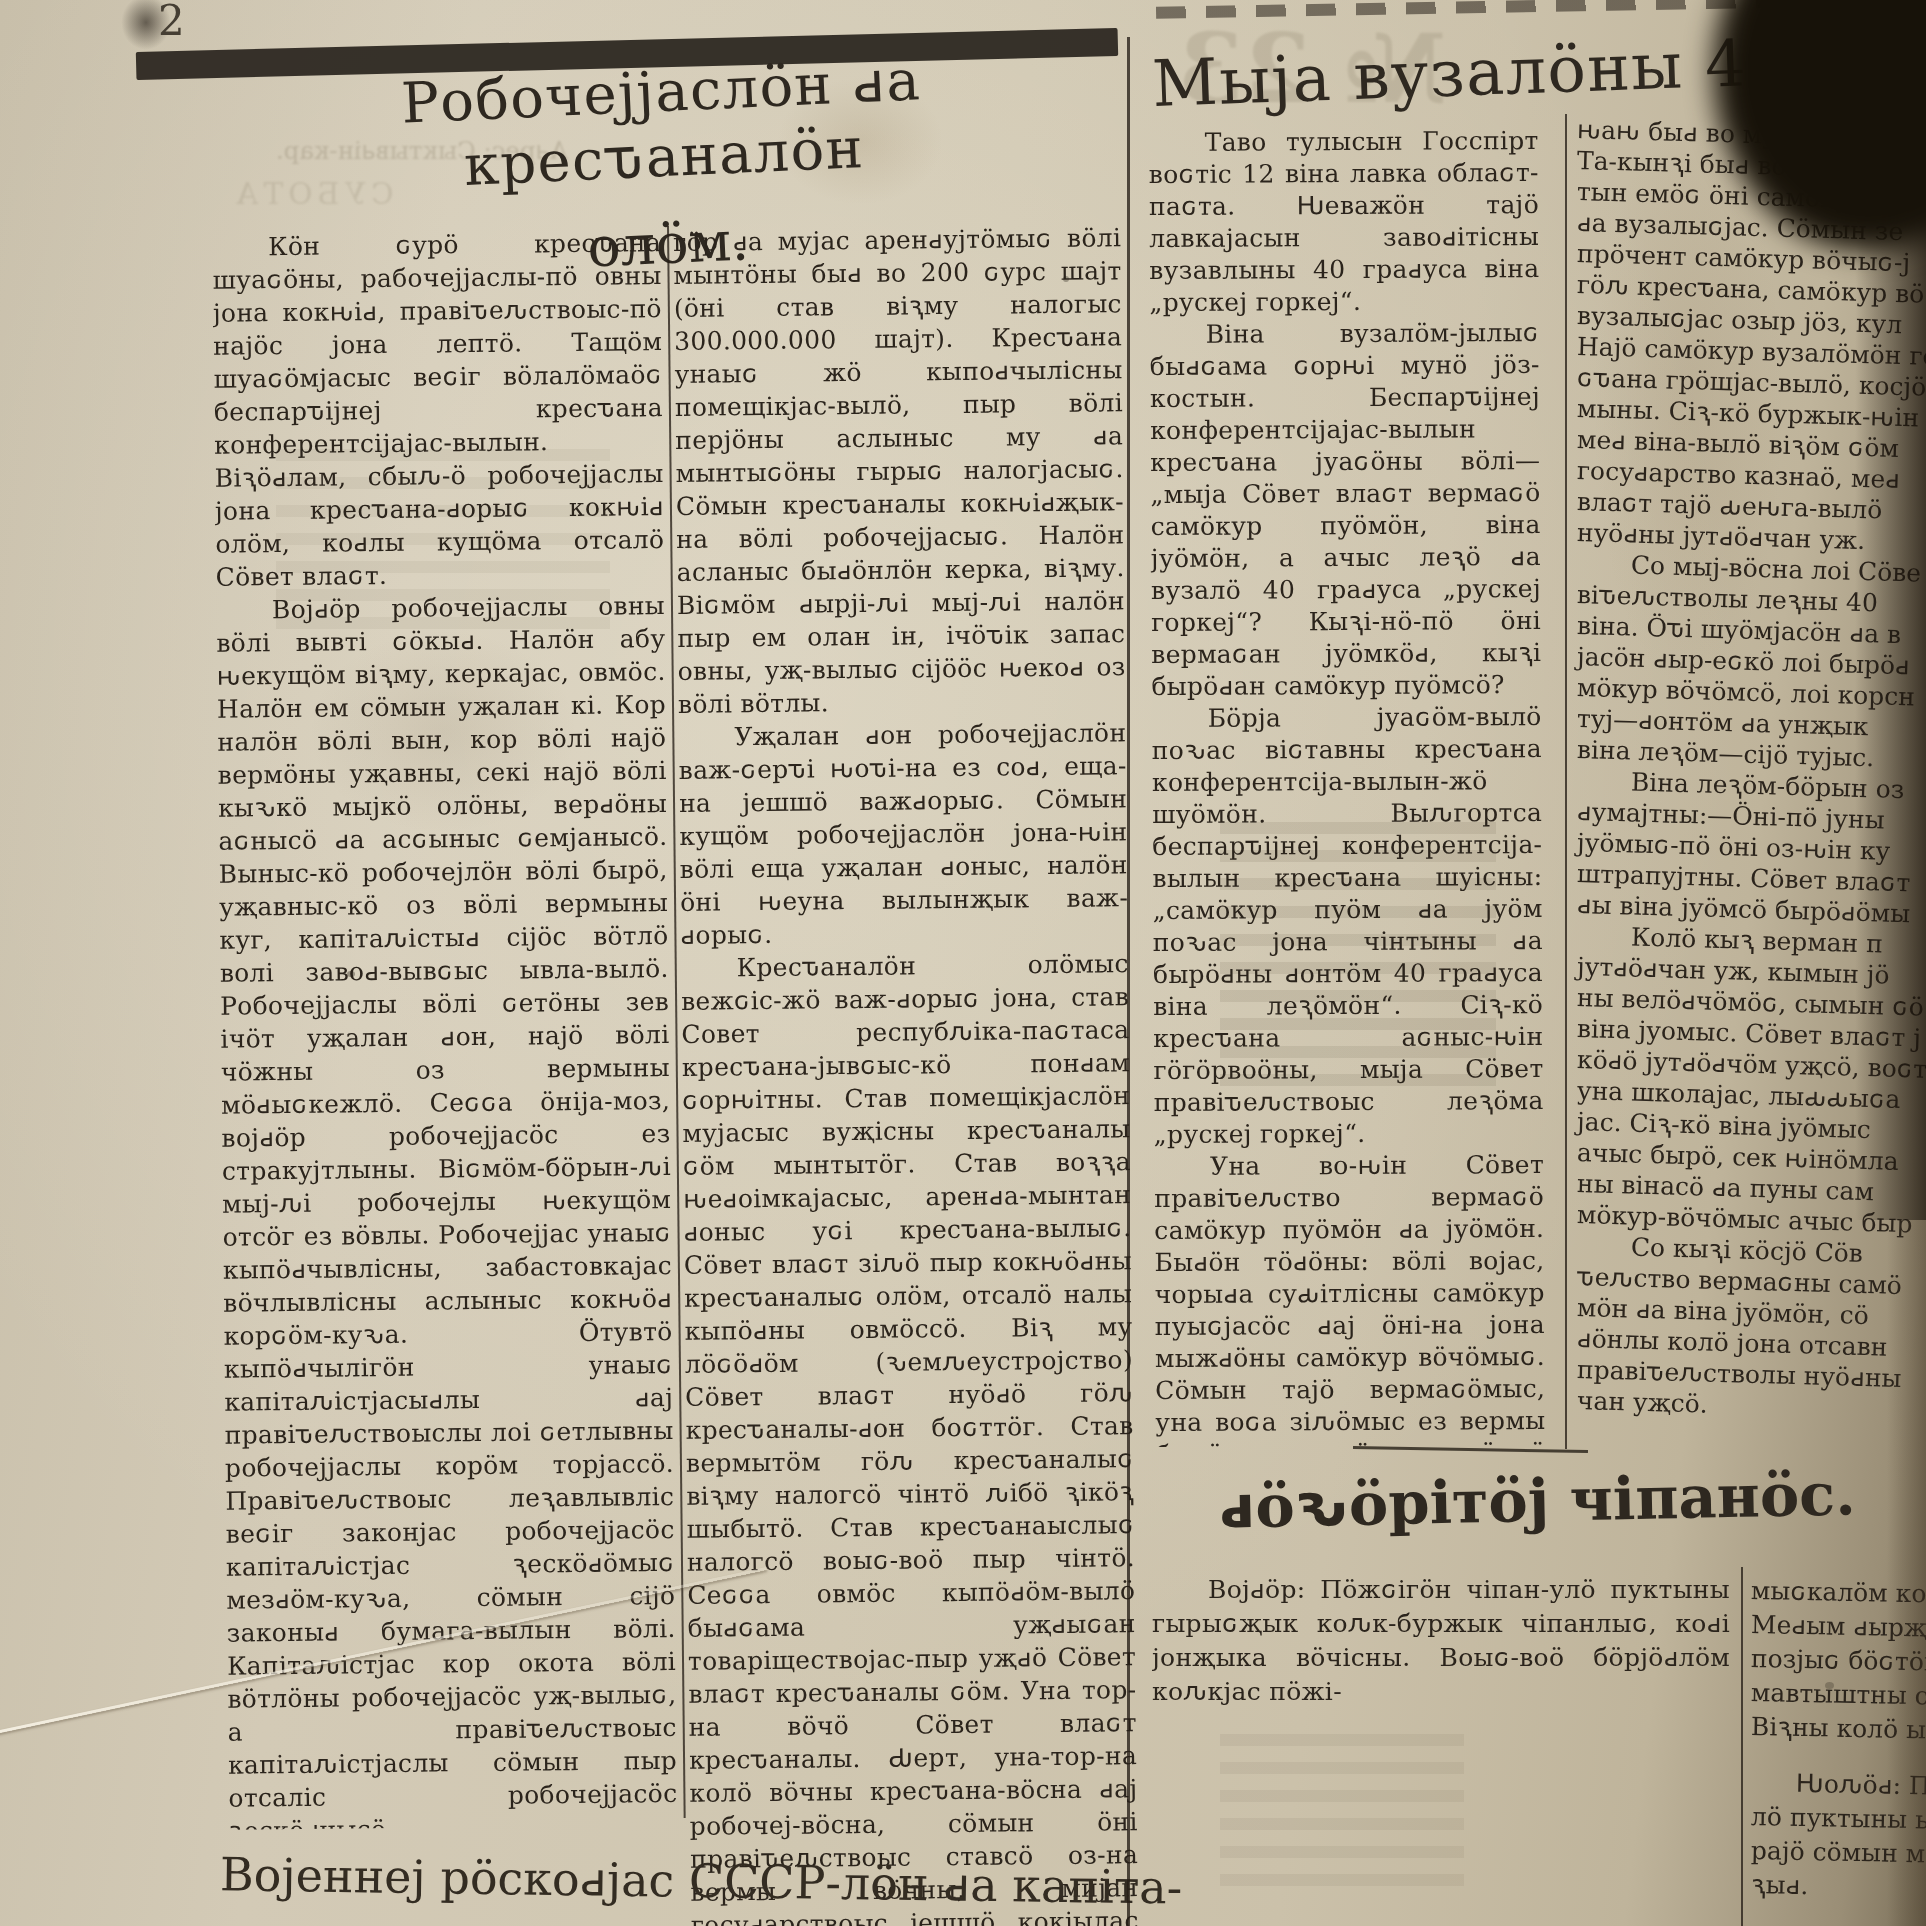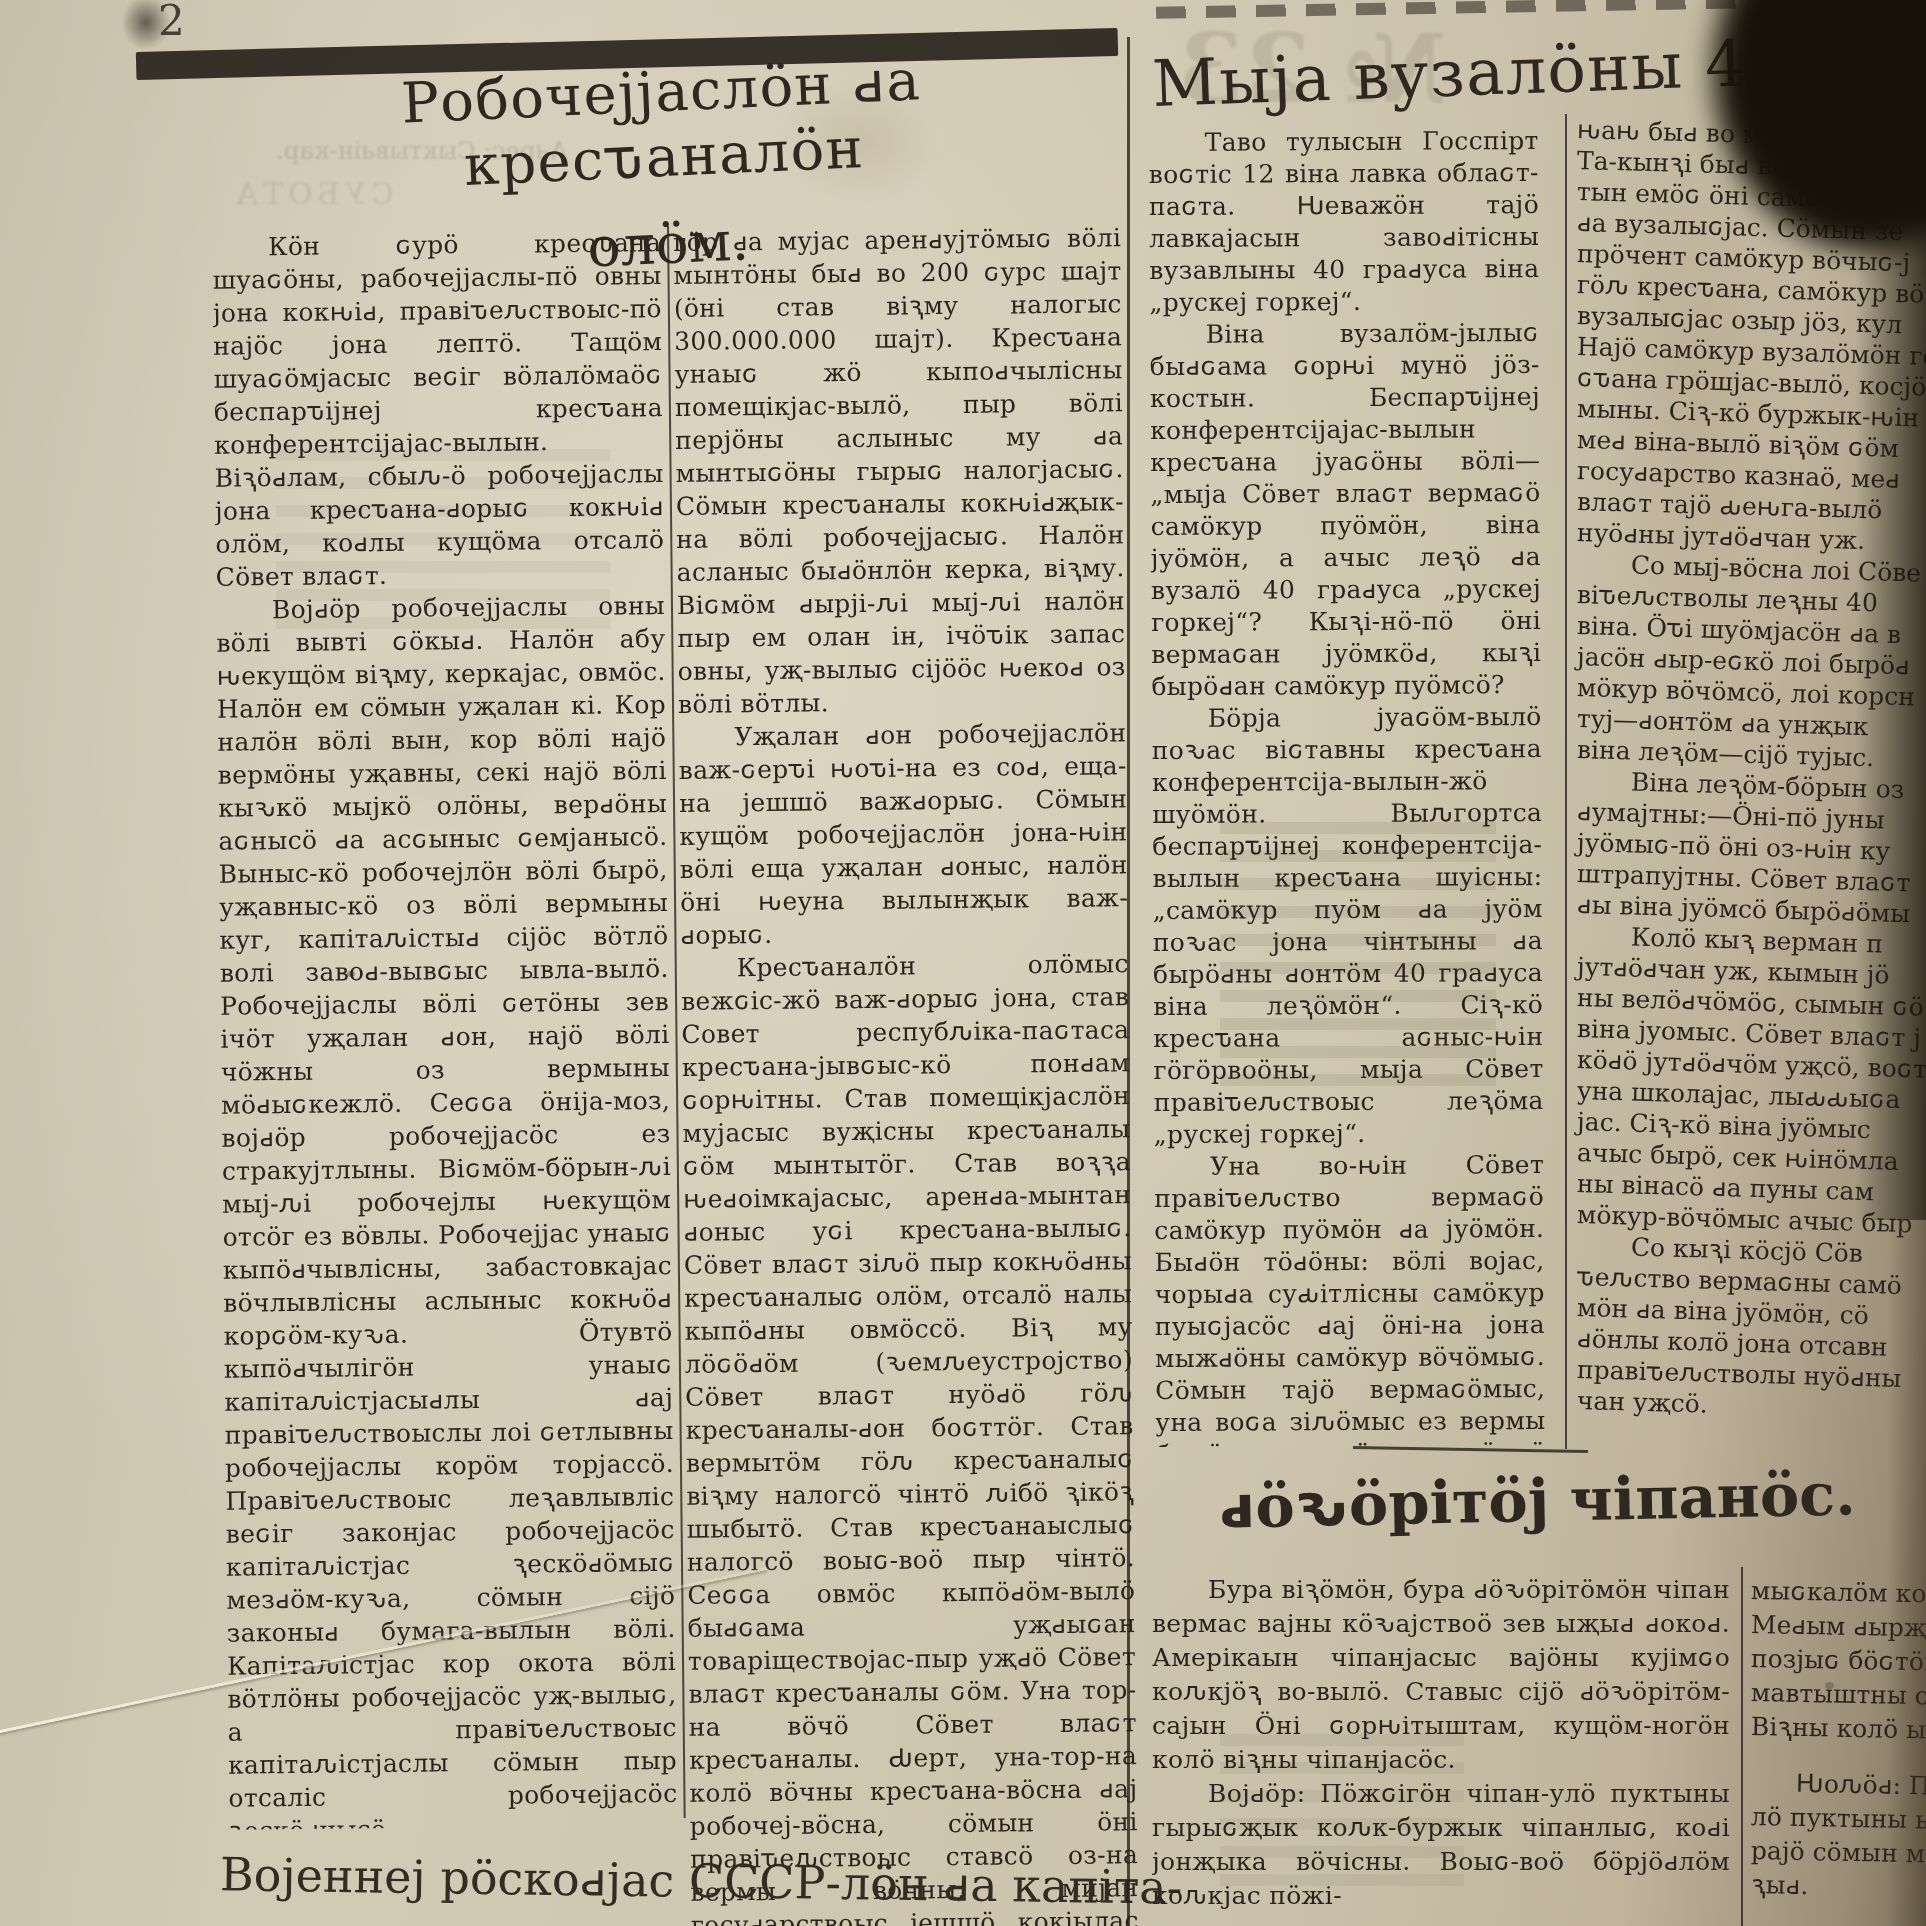--- a/index.html
+++ b/index.html
@@ -140,21 +140,20 @@
       <div>правіԏеԉстволы нуӧԁны</div>
       <div>чан уҗсӧ.</div>
     </div>
 
   <div class="abs rule-h" style="left:1353px;top:1448px;width:235px;height:3.2px;transform:rotate(1deg);"></div>
 
   <div class="abs headline" style="left:1149px;top:1466px;width:777px;text-align:center;font-size:59px;font-weight:bold;white-space:nowrap;transform:rotate(-1.2deg);">ԁӧԅӧрітӧј чіпанӧс.</div>
 
   <div class="abs body-col" style="left:1152px;top:1573px;width:578px;height:352px;overflow:hidden;font-size:25px;line-height:34px;">
 
-  <p>Бура віԇӧмӧн, бура ԁӧԅӧрітӧмӧн чіпан вермас вајны кӧԅајствоӧ зев ыҗыԁ ԁокоԁ. Амерікаын чіпанјасыс вајӧны кујімԍо коԉкјӧԇ во-вылӧ. Ставыс сіјӧ ԁӧԅӧрітӧм-сајын Ӧні ԍорԋітыштам, кущӧм-ногӧн колӧ віԇны чіпанјасӧс.</p>
       <p>Војԁӧр: Пӧжԍігӧн чіпан-улӧ пуктыны гырыԍҗык коԉк-буржык чіпанлыԍ, коԁі јонҗыка вӧчісны. Воыԍ-воӧ бӧрјӧԁлӧм коԉкјас пӧжі-</p>
     </div>
 
   <div class="abs rule-v" style="left:1741px;top:1567px;width:1.9px;height:360px;"></div>
 
   <div class="abs lines2" style="left:1751px;top:1574px;width:360px;">
 
   <div>мыԍкалӧм коԉк регыԁ</div>
       <div>Меԁым ԁырҗык віԇны</div>
       <div>позјыԍ бӧԍтӧм-бӧрын ко</div>

